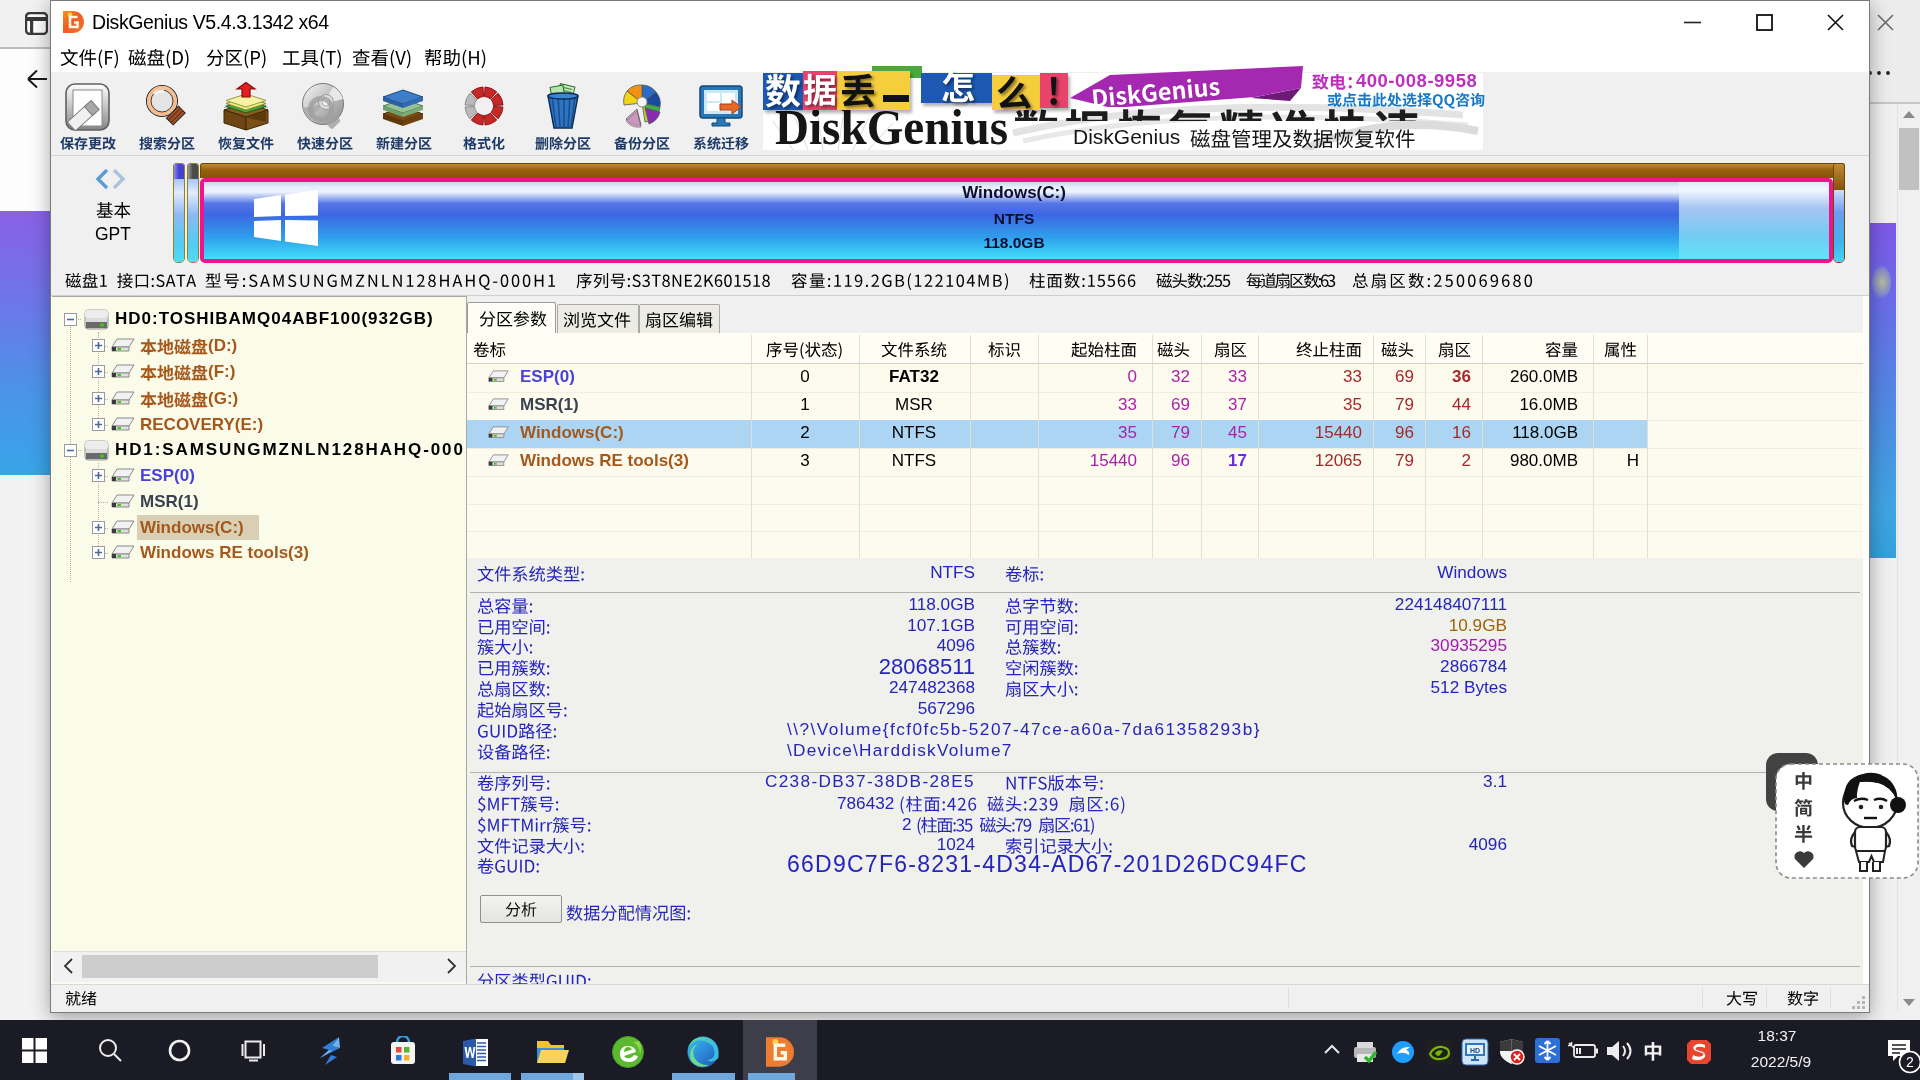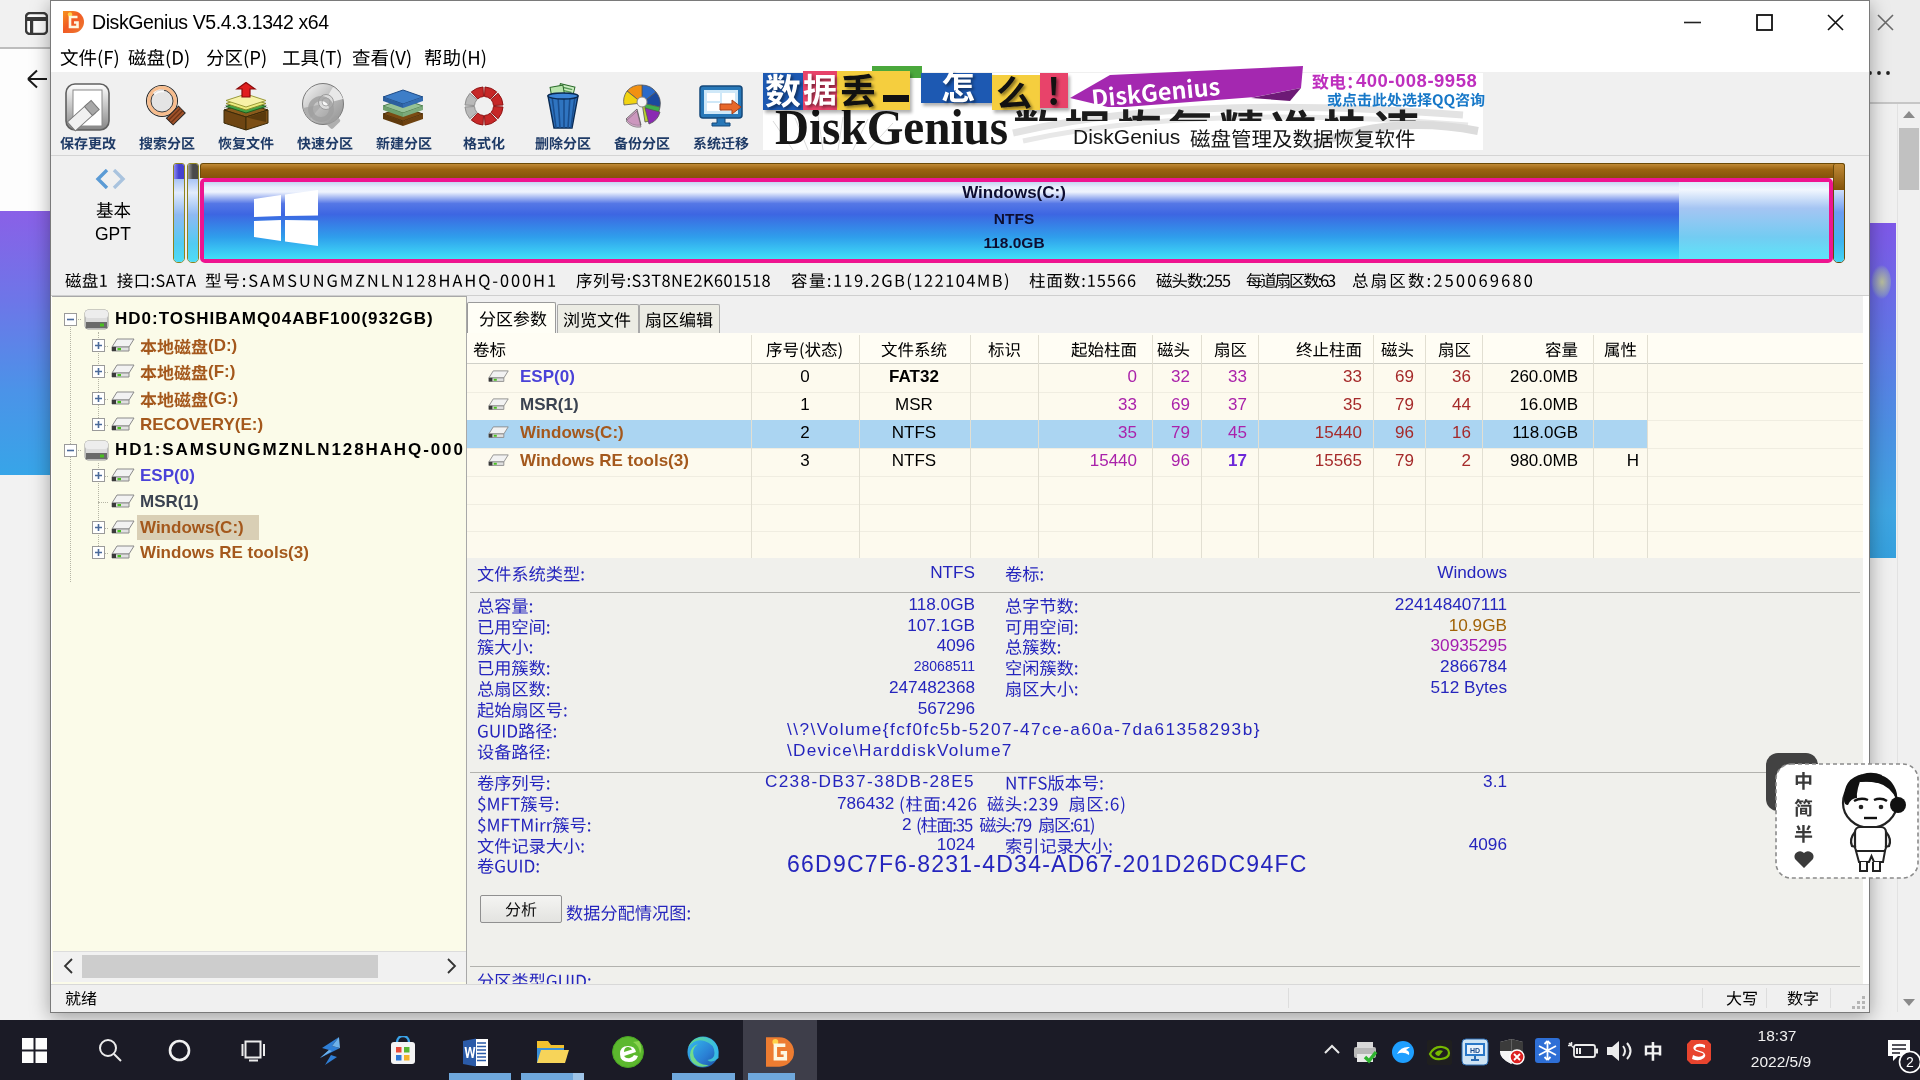--- a/index.html
+++ b/index.html
@@ -903,21 +903,21 @@
 <rect x="6.5" y="10" width="3.5" height="2.2" fill="#49c020"></rect>
   </svg>
 <div class="t" style="font-size:17px;color:#4a42d8;font-weight:700;line-height:19.55px;left:520px;top:367.17px;">ESP(0)</div>
 <div class="t" style="font-size:17px;color:#000;font-weight:400;line-height:19.55px;left:805px;top:367.17px;transform:translateX(-50%);">0</div>
 <div class="t" style="font-size:17px;color:#000;font-weight:700;line-height:19.55px;left:914px;top:367.17px;transform:translateX(-50%);">FAT32</div>
 <div class="t" style="font-size:17px;color:#aa22aa;font-weight:400;line-height:19.55px;right:783px;top:367.17px;">0</div>
 <div class="t" style="font-size:17px;color:#aa22aa;font-weight:400;line-height:19.55px;right:730px;top:367.17px;">32</div>
 <div class="t" style="font-size:17px;color:#aa22aa;font-weight:400;line-height:19.55px;right:673px;top:367.17px;">33</div>
 <div class="t" style="font-size:17px;color:#a52a2a;font-weight:400;line-height:19.55px;right:558px;top:367.17px;">33</div>
 <div class="t" style="font-size:17px;color:#a52a2a;font-weight:400;line-height:19.55px;right:506px;top:367.17px;">69</div>
-<div class="t" style="font-size:17px;color:#a52a2a;font-weight:400;line-height:19.55px;right:449px;top:367.17px;">36</div>
+<div class="t" style="font-size:17px;color:#a52a2a;font-weight:700;line-height:19.55px;right:449px;top:367.17px;">36</div>
 <div class="t" style="font-size:17px;color:#000;font-weight:400;line-height:19.55px;right:342px;top:367.17px;">260.0MB</div>
 <svg class="abs" style="left:488px;top:398px" width="21.12" height="13.2" viewBox="0 0 24 15">
 <path d="M6,1 L23,1 L18,9 L1,9 Z" fill="#f2f2f2" stroke="#8a8a8a"></path>
 <path d="M1,9 L18,9 L18,13 L1,13 Z" fill="#e0e0e0" stroke="#8a8a8a"></path>
 <path d="M1,9 L5,9 L5,13 L1,13 Z" fill="#3a3a3a"></path>
 <rect x="6.5" y="10" width="3.5" height="2.2" fill="#49c020"></rect>
   </svg>
 <div class="t" style="font-size:17px;color:#3a4250;font-weight:700;line-height:19.55px;left:520px;top:395.17px;">MSR(1)</div>
 <div class="t" style="font-size:17px;color:#000;font-weight:400;line-height:19.55px;left:805px;top:395.17px;transform:translateX(-50%);">1</div>
 <div class="t" style="font-size:17px;color:#000;font-weight:400;line-height:19.55px;left:914px;top:395.17px;transform:translateX(-50%);">MSR</div>
@@ -949,21 +949,21 @@
 <path d="M1,9 L18,9 L18,13 L1,13 Z" fill="#e0e0e0" stroke="#8a8a8a"></path>
 <path d="M1,9 L5,9 L5,13 L1,13 Z" fill="#3a3a3a"></path>
 <rect x="6.5" y="10" width="3.5" height="2.2" fill="#49c020"></rect>
   </svg>
 <div class="t" style="font-size:17px;color:#a4581c;font-weight:700;line-height:19.55px;left:520px;top:451.17px;">Windows RE tools(3)</div>
 <div class="t" style="font-size:17px;color:#000;font-weight:400;line-height:19.55px;left:805px;top:451.17px;transform:translateX(-50%);">3</div>
 <div class="t" style="font-size:17px;color:#000;font-weight:400;line-height:19.55px;left:914px;top:451.17px;transform:translateX(-50%);">NTFS</div>
 <div class="t" style="font-size:17px;color:#aa22aa;font-weight:400;line-height:19.55px;right:783px;top:451.17px;">15440</div>
 <div class="t" style="font-size:17px;color:#aa22aa;font-weight:400;line-height:19.55px;right:730px;top:451.17px;">96</div>
 <div class="t" style="font-size:17px;color:#6d28d9;font-weight:700;line-height:19.55px;right:673px;top:451.17px;text-align:center;">17</div>
-<div class="t" style="font-size:17px;color:#a52a2a;font-weight:400;line-height:19.55px;right:558px;top:451.17px;">15565</div>
+<div class="t" style="font-size:17px;color:#a52a2a;font-weight:400;line-height:19.55px;right:558px;top:451.17px;">12065</div>
 <div class="t" style="font-size:17px;color:#a52a2a;font-weight:400;line-height:19.55px;right:506px;top:451.17px;">79</div>
 <div class="t" style="font-size:17px;color:#a52a2a;font-weight:400;line-height:19.55px;right:449px;top:451.17px;">2</div>
 <div class="t" style="font-size:17px;color:#000;font-weight:400;line-height:19.55px;right:342px;top:451.17px;">980.0MB</div>
 <div class="t" style="font-size:17px;color:#000;font-weight:400;line-height:19.55px;left:1633px;top:451.17px;transform:translateX(-50%);">H</div>
 <div class="abs" style="left:467px;top:558px;width:1396px;height:426px;background:#f0f0ec;"></div>
 <svg style="position:absolute;left:477.0px;top:564.5px;overflow:visible;" width="108.0" height="21.0">
     <g fill="#2525bd" transform="translate(0,15.48) scale(0.01720,-0.01720)">
       <use href="#g0" x="0"></use>
       <use href="#g1" x="1000"></use>
       <use href="#g139" x="2000"></use>
@@ -1042,21 +1042,21 @@
 <div class="t" style="font-size:17.2px;color:#a21caf;font-weight:400;line-height:19.78px;right:413px;top:635.972px;">30935295</div>
 <svg style="position:absolute;left:477.0px;top:658.5px;overflow:visible;" width="73.6" height="21.0">
     <g fill="#2525bd" transform="translate(0,15.48) scale(0.01720,-0.01720)">
       <use href="#g151" x="0"></use>
       <use href="#g152" x="1000"></use>
       <use href="#g156" x="2000"></use>
       <use href="#g79" x="3000"></use>
       <use href="#g90" x="4000"></use>
     </g>
   </svg>
-<div class="t" style="font-size:14px;color:#2525bd;font-weight:400;line-height:19.78px;right:945px;top:656.972px;margin-left:12px;">28068511</div>
+<div class="t" style="font-size:22px;color:#2525bd;font-weight:400;line-height:19.78px;right:945px;top:656.972px;margin-left:12px;">28068511</div>
 <svg style="position:absolute;left:1005.0px;top:658.5px;overflow:visible;" width="73.6" height="21.0">
     <g fill="#2525bd" transform="translate(0,15.48) scale(0.01720,-0.01720)">
       <use href="#g153" x="0"></use>
       <use href="#g159" x="1000"></use>
       <use href="#g156" x="2000"></use>
       <use href="#g79" x="3000"></use>
       <use href="#g90" x="4000"></use>
     </g>
   </svg>
 <div class="t" style="font-size:17.2px;color:#2525bd;font-weight:400;line-height:19.78px;right:413px;top:656.972px;">2866784</div>

